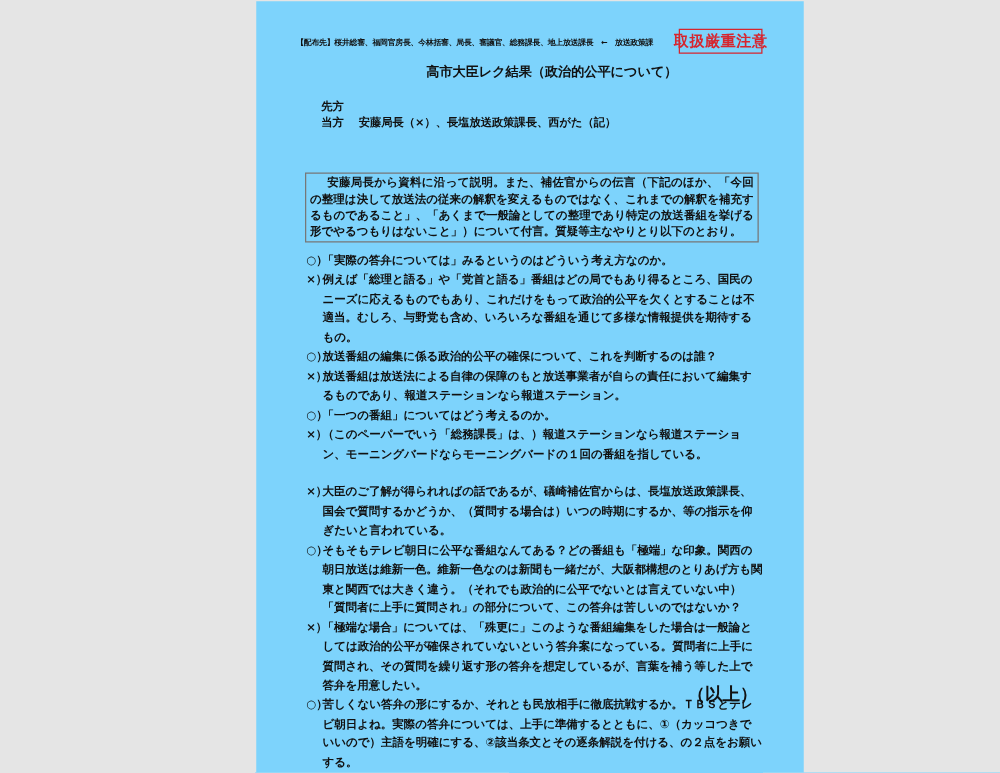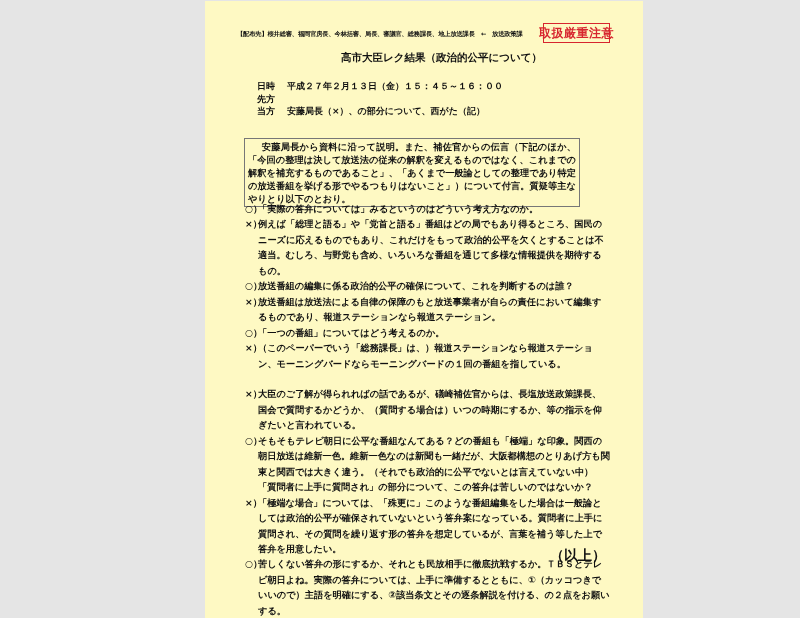--- a/index.html
+++ b/index.html
@@ -6,21 +6,21 @@
   body {
     width:800px; height:618px; overflow:hidden;
     background:#e5e5e5;
     font-family:"DejaVu Sans", "Liberation Sans", sans-serif;
     color:#111;
     position:relative;
   }
   .page {
     position:absolute; left:205px; top:1px;
     width:438px; height:617px;
-    background:#fef9c3;
+    background:#7dd3fc;
   }
   .dist {
     position:absolute; left:32px; top:29px;
     font-size:6.3px; font-weight:bold; white-space:nowrap; letter-spacing:-0.2px;
   }
   .stamp {
     position:absolute; left:338px; top:22px;
     width:67px; height:20px;
     border:1.5px solid #d7252e;
     color:#d7252e; font-weight:bold; font-size:12px;
@@ -28,21 +28,21 @@
     box-sizing:border-box; white-space:nowrap; letter-spacing:0.5px;
   }
   .title {
     position:absolute; left:0; width:473px; top:50px;
     text-align:center; font-size:10.5px; font-weight:bold; white-space:nowrap;
   }
   .meta { position:absolute; left:52px; top:79px; font-size:9px; font-weight:bold; }
   .meta-row { display:flex; height:12.5px; line-height:12.5px; white-space:nowrap; }
   .meta-key { width:30px; }
   .summary {
-    position:absolute; left:39px; top:137px; width:336px;
+    position:absolute; left:39px; top:137px; width:363px;
     border:1px solid #777; box-sizing:border-box;
     padding:1px 3px;
     font-size:9.2px; font-weight:bold; line-height:13px;
     text-indent:1.5em; text-align:justify;
   }
   .qa {
     position:absolute; left:40px; top:200px; width:365px;
     font-size:9.2px; font-weight:bold; line-height:15.45px;
   }
   .qa-item { display:flex; }
@@ -57,29 +57,25 @@
 </head>
 <body>
 
 <div class="page">
   <div class="dist">【配布先】桜井総審、福岡官房長、今林括審、局長、審議官、総務課長、地上放送課長　←　放送政策課</div>
   <div class="stamp">取扱厳重注意</div>
   <div class="title">高市大臣レク結果（政治的公平について）</div>
 
   <div class="meta">
     <div class="meta-row">
-      <span class="meta-key">日時</span>
-      <span>平成２７年２月１３日（金）１５：４５～１６：００</span>
-    </div>
-    <div class="meta-row">
       <span class="meta-key">先方</span>
     </div>
     <div class="meta-row">
       <span class="meta-key">当方</span>
-      <span>安藤局長（×）、の部分について、西がた（記）</span>
+      <span>安藤局長（×）、長塩放送政策課長、西がた（記）</span>
     </div>
   </div>
 
   <div class="summary">安藤局長から資料に沿って説明。また、補佐官からの伝言（下記のほか、「今回の整理は決して放送法の従来の解釈を変えるものではなく、これまでの解釈を補充するものであること」、「あくまで一般論としての整理であり特定の放送番組を挙げる形でやるつもりはないこと」）について付言。質疑等主なやりとり以下のとおり。</div>
 
   <div class="qa">
     <div class="qa-item">
       <span class="qa-mark">○）</span>
       <span class="qa-text">「実際の答弁については」みるというのはどういう考え方なのか。</span>
     </div>

